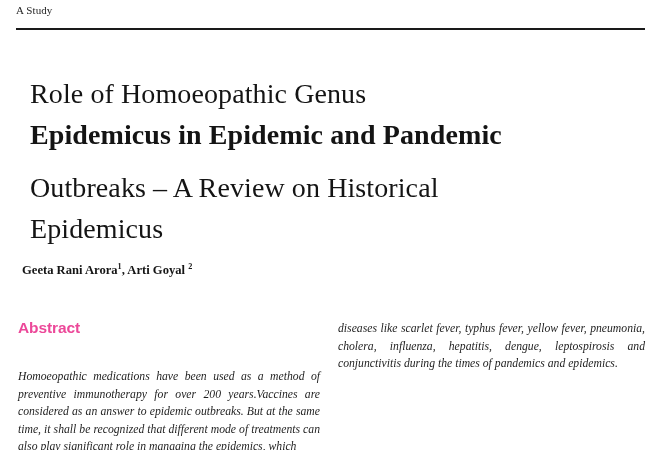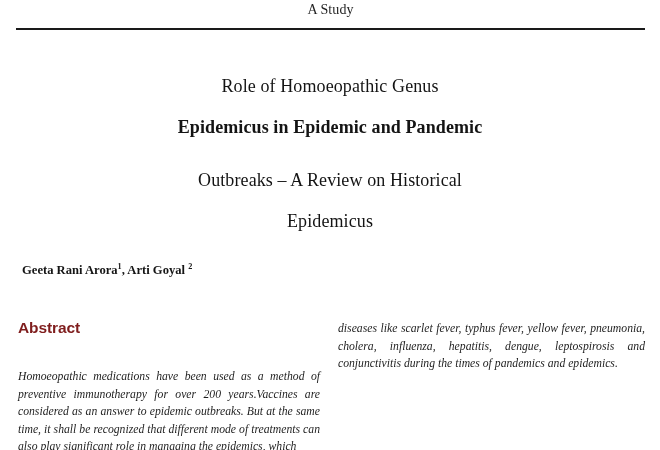--- a/index.html
+++ b/index.html
@@ -16,45 +16,44 @@
     font-family: "Liberation Serif", "DejaVu Serif", serif;
     color: #1b1b1b;
   }
 
   
   .running-head {
     position: absolute;
     left: 16px;
     top: 2px;
     width: 629px;
-    text-align: center;
+    text-align: left;
     font-family: "Liberation Serif", "DejaVu Serif", serif;
-    font-size: 14px;
+    font-size: 11px;
     line-height: 16px;
     color: #1f1f1f;
     letter-spacing: 0.1px;
   }
   .head-rule {
     position: absolute;
     left: 16px;
     top: 28px;
     width: 629px;
     height: 0;
     border-top: 2.2px solid #1a1a1a;
   }
 
   
   .title {
     position: absolute;
     left: 30px;
     top: 54px;
     width: 600px;
-    text-align: center;
     font-family: "Liberation Serif", "DejaVu Serif", serif;
-    font-size: 18px;
+    font-size: 28px;
     line-height: 41px;
     font-weight: 400;
     color: #141414;
     letter-spacing: 0.1px;
   }
 
   
   .authors {
     position: absolute;
     left: 22px;
@@ -74,21 +73,21 @@
 
   
   .section-heading {
     position: absolute;
     left: 18px;
     top: 318px;
     font-family: "Liberation Sans", "DejaVu Sans", sans-serif;
     font-size: 15.5px;
     font-weight: bold;
     line-height: 19px;
-    color: #7f1d1d;
+    color: #ec4899;
     letter-spacing: -0.1px;
   }
 
   
   .col {
     position: absolute;
     font-family: "Liberation Serif", "DejaVu Serif", serif;
     font-size: 11.7px;
     line-height: 17.6px;
     text-align: justify;

